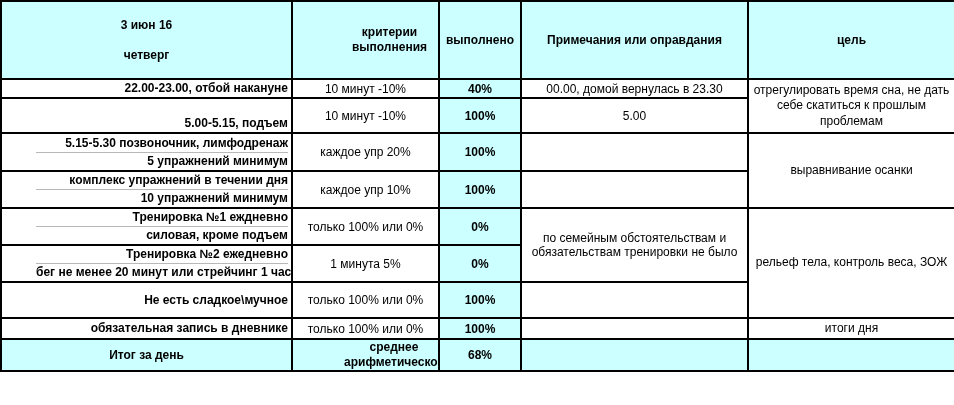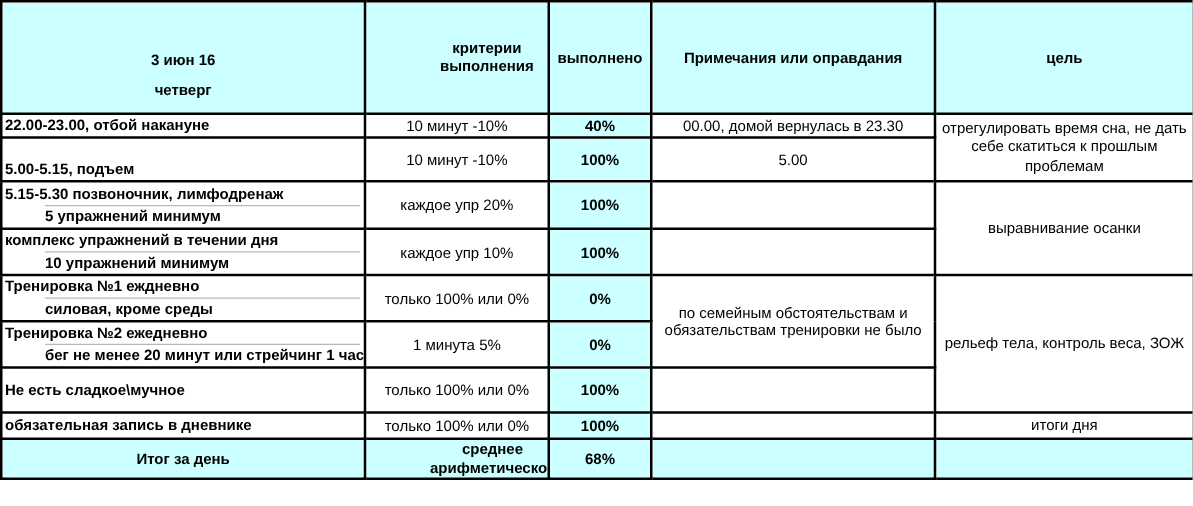--- a/index.html
+++ b/index.html
@@ -2,24 +2,24 @@
 <html><head>
 <meta charset="utf-8">
 <style>
   html,body{margin:0;padding:0;background:#ffffff;}
   body{width:954px;height:405px;font-family:"Liberation Sans",sans-serif;color:#000;}
   table.sheet{border-collapse:collapse;table-layout:fixed;width:954px;}
   .sheet td,.sheet th{border:2px solid #000;padding:0 3px;font-size:12px;vertical-align:middle;overflow:hidden;}
   .cyan{background:#CCFFFF;}
   th{font-weight:bold;text-align:center;}
   .hdr-row{height:60px;}
-  .hdr-date{display:flex;flex-direction:column;justify-content:space-evenly;height:60px;align-items:center;margin-top:28px;}
+  .hdr-date{display:flex;flex-direction:column;justify-content:space-evenly;height:76px;align-items:center;}
   .hdr-wrap{display:inline-block;max-width:100px;line-height:1.25;margin-left:48px;}
   td.activity{font-weight:bold;text-align:left;padding-left:2px;}
-  .a-line{white-space:nowrap;min-height:16px;line-height:17px;}
+  .a-line{white-space:nowrap;min-height:16px;line-height:17px;text-align:right;}
   td.ruled .a-line + .a-line{border-top:1px solid #b8b8b8;margin-left:32px;}
   td.criteria{text-align:center;font-weight:normal;margin-top:44px;}
   td.done{text-align:center;font-weight:bold;}
   td.note{text-align:center;font-weight:normal;}
   td.goal{text-align:center;font-weight:normal;line-height:1.3;}
   tr.r1{height:19px;} tr.r2{height:35px;} tr.r3{height:38px;} tr.r4{height:37px;}
   tr.r5{height:32px;padding-left:36px;} tr.r6{height:33px;padding-left:32px;} tr.r7{height:36px;} tr.r8{height:21px;padding-left:37px;}
   tr.sum{height:20px;}
   tr.sum td{font-weight:bold;text-align:center;line-height:1.2;}
 </style>
@@ -85,21 +85,21 @@
       <div class="a-line">10 упражнений минимум</div>
     </td>
     <td class="criteria">каждое упр  10%</td>
     <td class="done cyan">100%</td>
     <td class="note"></td>
   </tr>
 
   <tr class="r5">
     <td class="activity ruled">
       <div class="a-line">Тренировка №1 еждневно</div>
-      <div class="a-line">силовая, кроме среды</div>
+      <div class="a-line">силовая, кроме подъем</div>
     </td>
     <td class="criteria">только 100% или 0%</td>
     <td class="done cyan">0%</td>
     <td class="note" rowspan="2">по семейным обстоятельствам и обязательствам тренировки не было</td>
     <td class="goal" rowspan="3">рельеф  тела, контроль веса, ЗОЖ</td>
   </tr>
 
   <tr class="r6">
     <td class="activity ruled">
       <div class="a-line">Тренировка №2 ежедневно</div>

